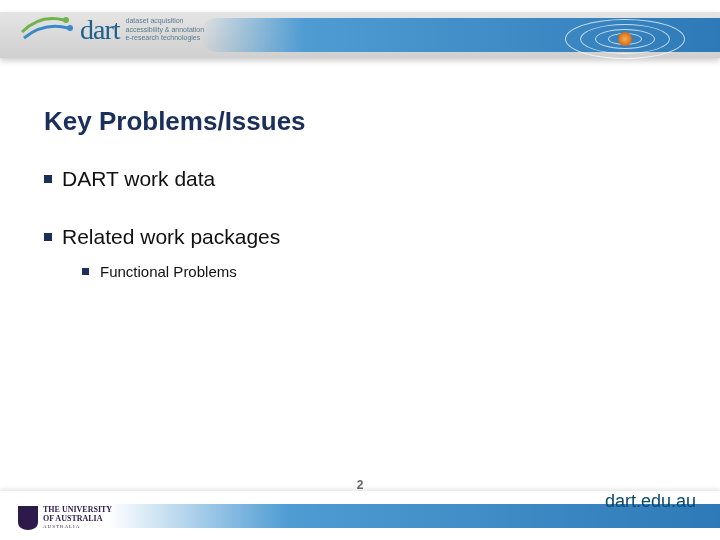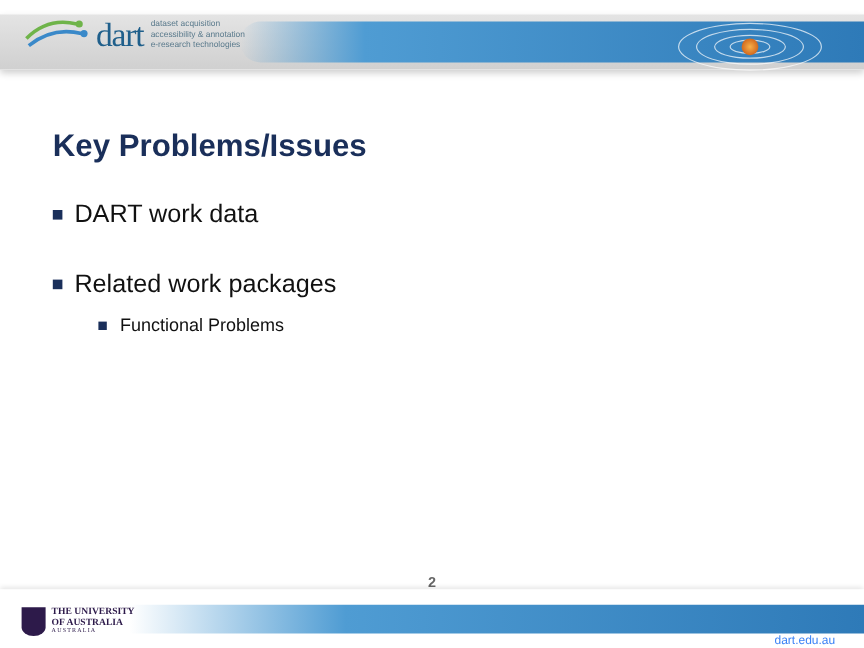--- a/index.html
+++ b/index.html
@@ -190,23 +190,23 @@
   .uq-text {
     font-size: 7px;
     line-height: 1.1;
     color: #2d1a4a;
     font-family: Georgia, serif;
   }
   .uq-text .line1 { font-size: 8px; font-weight: bold; }
   .footer-url {
     position: absolute;
     right: 24px;
-    bottom: 0;
-    color: #3b82f6;
-    font-size: 10px;
+    bottom: 28px;
+    color: #0c4a6e;
+    font-size: 18px;
     z-index: 2;
   }
 </style>
 </head>
 <body>
 
 <div class="header">
   <div class="header-band"></div>
   <div class="header-ripple">
     <div class="ripple-ring" style="width:120px;height:40px"></div>

